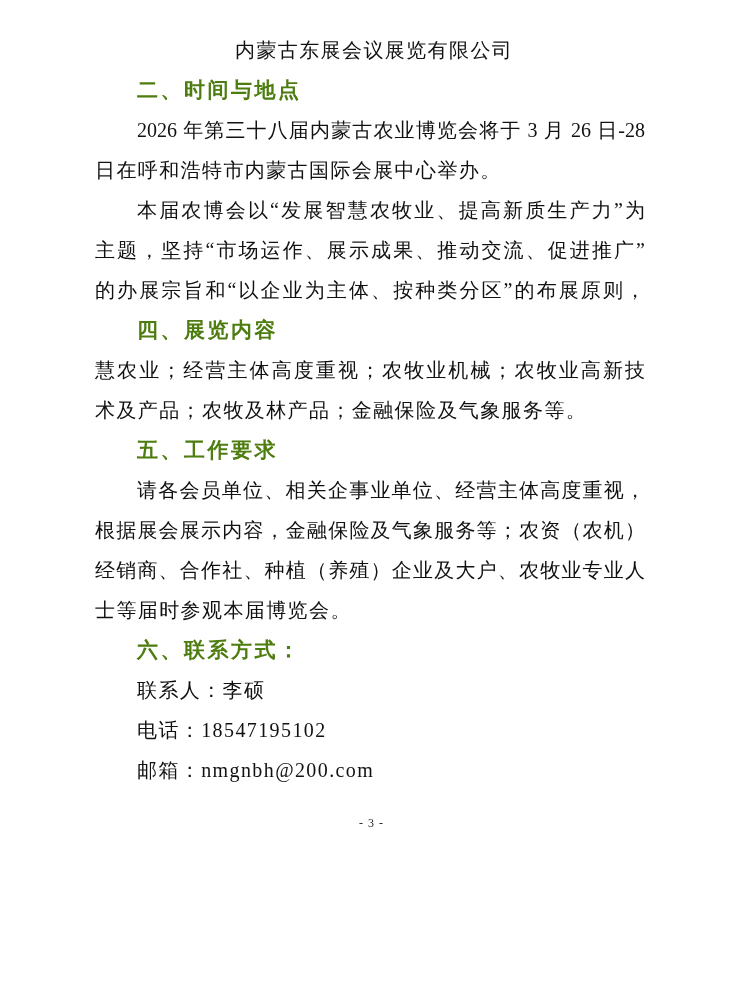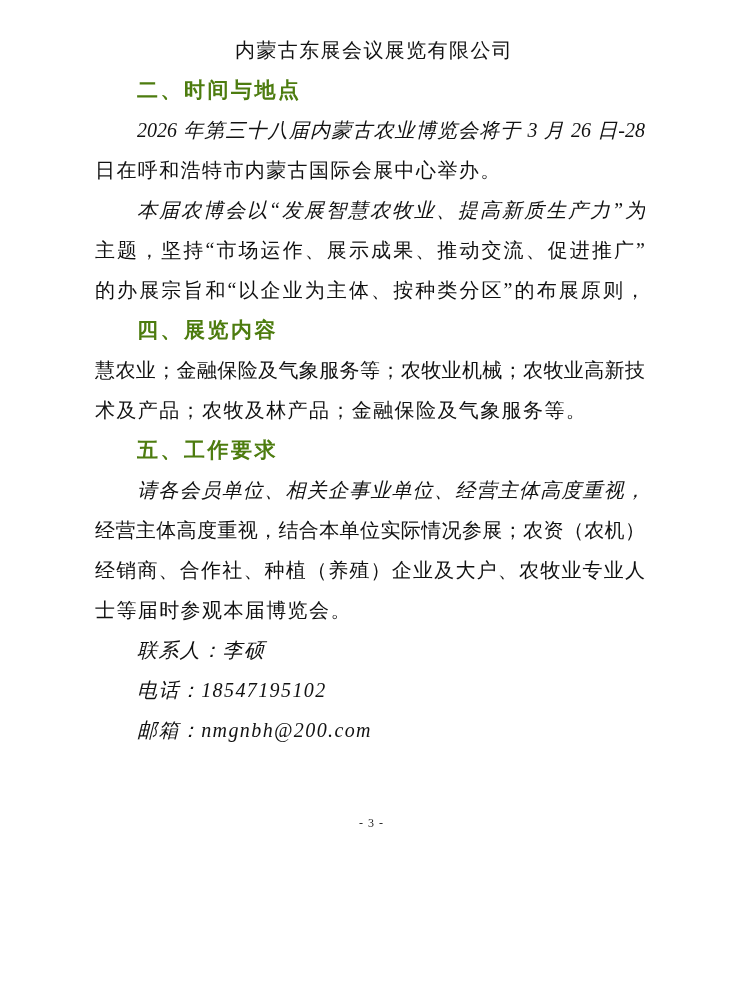--- a/index.html
+++ b/index.html
@@ -34,21 +34,20 @@
   .line.fill {
     white-space: normal;
     letter-spacing: 0;
     text-align: justify;
     text-align-last: justify;
     overflow: hidden;
   }
   
   .line.ind {
     text-indent: 42px;
-    font-style: italic;
   }
   
   .line.company {
     text-indent: 140px;
   }
   .line.heading {
     font-family: "Liberation Sans", "DejaVu Sans", sans-serif;
     font-weight: 700;
     font-size: 21px;
     letter-spacing: 2.5px;
@@ -77,29 +76,30 @@
 
     <div class="line heading">二、时间与地点</div>
     <div class="line fill ind">2026 年第三十八届内蒙古农业博览会将于 3 月 26 日-28</div>
     <div class="line">日在呼和浩特市内蒙古国际会展中心举办。</div>
 
     <div class="line fill ind">本届农博会以“发展智慧农牧业、提高新质生产力”为</div>
     <div class="line fill">主题，坚持“市场运作、展示成果、推动交流、促进推广”</div>
     <div class="line fill">的办展宗旨和“以企业为主体、按种类分区”的布展原则，</div>
 
     <div class="line heading">四、展览内容</div>
-    <div class="line fill">慧农业；金融保险及气象服务等；农牧业机械；农牧业高新技</div>
+    <div class="line fill">慧农业；经营主体高度重视；农牧业机械；农牧业高新技</div>
     <div class="line">术及产品；农牧及林产品；金融保险及气象服务等。</div>
 
     <div class="line heading">五、工作要求</div>
     <div class="line fill ind">请各会员单位、相关企事业单位、经营主体高度重视，</div>
-    <div class="line fill">经营主体高度重视，结合本单位实际情况参展；农资（农机）</div>
+    <div class="line fill">根据展会展示内容，金融保险及气象服务等；农资（农机）</div>
     <div class="line fill">经销商、合作社、种植（养殖）企业及大户、农牧业专业人</div>
     <div class="line">士等届时参观本届博览会。</div>
 
+    <div class="line heading">六、联系方式：</div>
     <div class="line ind">联系人：李硕</div>
     <div class="line ind">电话：18547195102</div>
     <div class="line ind">邮箱：nmgnbh@200.com</div>
 
   </div>
 
   <div class="footer">- 3 -</div>
 </div>
 
 </body></html>

